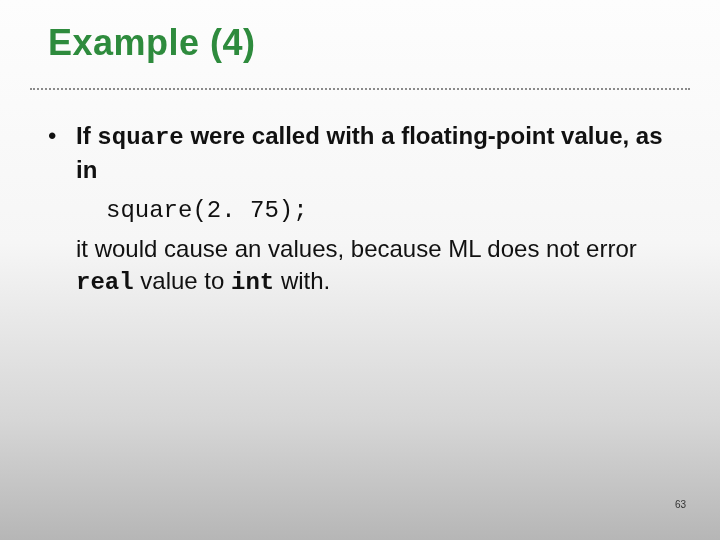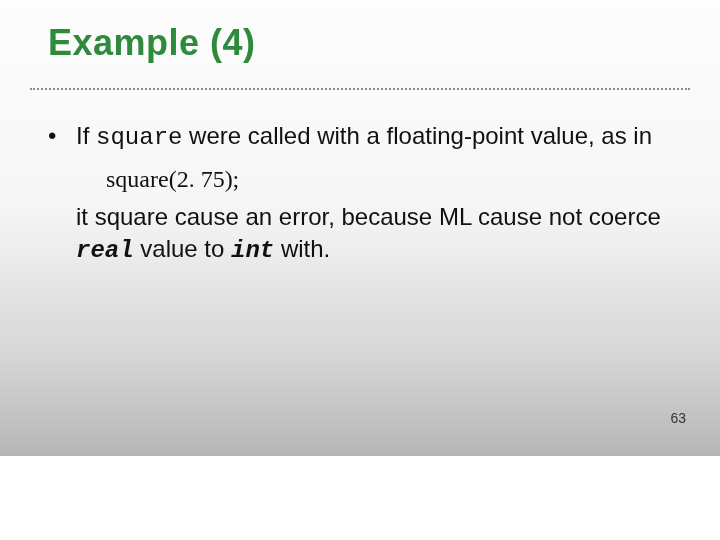--- a/index.html
+++ b/index.html
@@ -6,21 +6,21 @@
     margin: 0;
     padding: 0;
     width: 720px;
     height: 540px;
     overflow: hidden;
     font-family: "Lucida Sans", "Lucida Grande", "Trebuchet MS", Verdana, sans-serif;
   }
   .slide {
     position: relative;
     width: 720px;
-    height: 456px;
+    height: 540px;
     background: linear-gradient(to bottom, #fdfdfd 0%, #f6f6f6 45%, #d6d6d6 78%, #b6b6b6 100%);
     box-sizing: border-box;
   }
   .title {
     position: absolute;
     left: 48px;
     top: 22px;
     font-size: 36px;
     font-weight: 600;
     color: #2e8b3d;
@@ -48,47 +48,47 @@
     margin-bottom: 10px;
   }
   .bmark {
     flex: 0 0 auto;
     width: 28px;
     text-align: left;
     font-size: 24px;
   }
   .btext {
     flex: 1 1 auto;
+    font-weight: bold;
   }
   .codeblock {
     margin-left: 58px;
-    font-family: Liberation Serif, serif;
+    font-family: Liberation Mono, monospace;
     font-size: 24px;
     margin-top: 4px;
     margin-bottom: 6px;
   }
   .cont {
     margin-left: 28px;
   }
   .mono {
     font-family: "Courier New", Courier, monospace;
   }
   .monob {
     font-family: "Courier New", Courier, monospace;
     font-weight: bold;
-    font-style: italic;
   }
   .strong {
     font-weight: 400;
   }
   .pagenum {
     position: absolute;
     right: 34px;
     bottom: 30px;
-    font-size: 14px;
+    font-size: 10px;
     color: #333;
   }
 </style>
 </head>
 <body>
 
 <div class="slide">
 
   <div class="title">Example (4)</div>
 
@@ -99,20 +99,20 @@
     <div class="bullet">
       <div class="bmark">•</div>
       <div class="btext">
         <span>If </span><span class="mono">square</span><span> were called with a floating-point value, as in</span>
       </div>
     </div>
 
     <div class="codeblock">square(2. 75);</div>
 
     <div class="cont">
-      <span>it square cause an error, because </span><span class="strong">ML</span><span> cause not coerce </span><span class="monob">real</span><span> value to </span><span class="monob">int</span><span> with.</span>
+      <span>it would cause an values, because </span><span class="strong">ML</span><span> does not error </span><span class="monob">real</span><span> value to </span><span class="monob">int</span><span> with.</span>
     </div>
 
   </div>
 
   <div class="pagenum">63</div>
 
 </div>
 
 </body></html>

